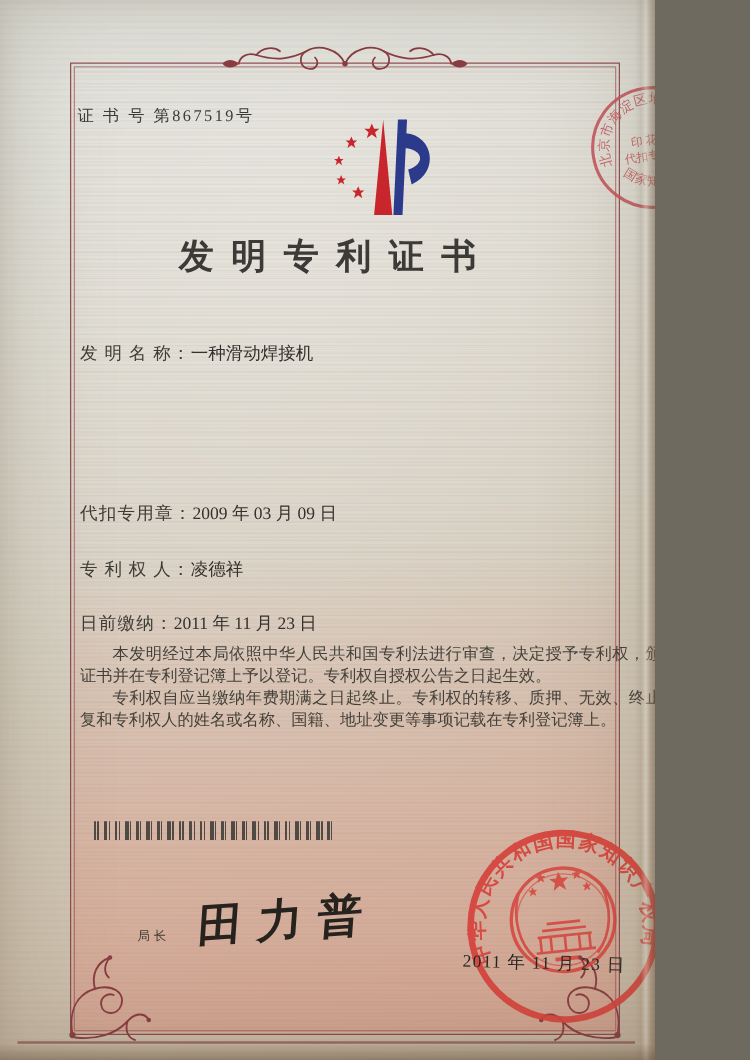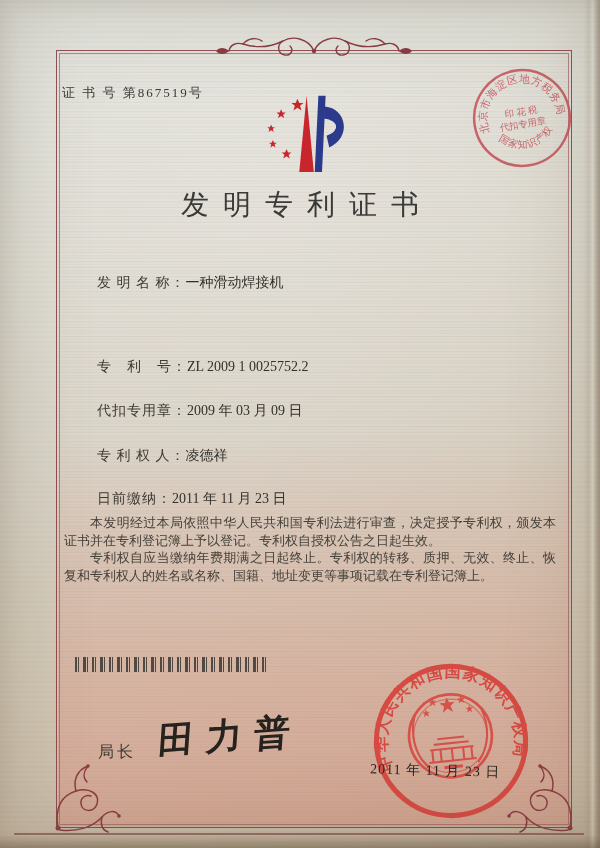--- a/index.html
+++ b/index.html
@@ -1,17 +1,17 @@
 <!DOCTYPE html>
 <html><head>
 <meta charset="utf-8">
 <style>
   html,body{margin:0;padding:0;background:#6f6a60;}
   .photo{
-    position:relative;width:600px;height:848px;overflow:hidden;
+    position:relative;width:524px;height:848px;overflow:hidden;
     font-family:"Liberation Serif","DejaVu Serif",serif;
     background:
       repeating-linear-gradient(0deg, rgba(0,0,0,0.015) 0 2px, transparent 2px 5px),
       radial-gradient(120% 90% at 45% 22%, rgba(255,255,255,0.20), transparent 60%),
       linear-gradient(168deg,#e3e5df 0%,#dedcd2 28%,#d8d3c6 50%,#d2c7b5 72%,#c9baa6 92%,#c0b09b 100%);
   }
   .pink-zone{
     position:absolute;left:58px;right:30px;top:52px;bottom:22px;pointer-events:none;
     background:
       repeating-linear-gradient(0deg, rgba(180,90,80,0.05) 0 1px, transparent 1px 3px),
@@ -29,32 +29,32 @@
   .edge-right{position:absolute;right:0;top:0;bottom:0;width:16px;pointer-events:none;
     background:linear-gradient(90deg, rgba(0,0,0,0) 0%, rgba(130,110,90,0.12) 30%,
       rgba(250,248,240,0.40) 55%, rgba(140,115,92,0.28) 78%, rgba(95,75,58,0.38) 100%);}
   .edge-bottom{position:absolute;left:0;right:0;bottom:0;height:13px;pointer-events:none;
     background:linear-gradient(180deg, transparent, rgba(120,95,70,0.20) 40%, rgba(85,66,48,0.38) 100%);}
   .under-line{position:absolute;left:14px;right:16px;top:833px;height:2px;background:rgba(122,53,58,0.6);}
 
   .cert-number{position:absolute;left:62px;top:84px;font-size:13px;letter-spacing:2px;color:#3b3b38;}
   .logo{position:absolute;left:252px;top:90px;}
   .tax-stamp{position:absolute;left:470px;top:66px;transform:rotate(-9deg);opacity:.88;}
-  .title{position:absolute;left:0;right:0;top:186px;text-align:center;font-size:28px;font-weight:400;
+  .title{position:absolute;left:0;right:0;top:186px;text-align:center;font-size:28px;font-weight:700;
     letter-spacing:14px;text-indent:14px;color:#3b3a37;}
-  .field{position:absolute;left:64px;font-size:14px;color:#3e3b35;white-space:nowrap;margin-left:33px;}
+  .field{position:absolute;left:64px;font-size:14px;color:#3e3b35;white-space:nowrap;}
   .field .flabel{letter-spacing:1px;}
   .field .fvalue{color:#33312d;}
   .paras{position:absolute;left:64px;top:514px;width:492px;}
   .paras p{margin:0;text-indent:2em;font-size:13px;line-height:17.6px;color:#45413a;text-align:justify;}
   .barcode{position:absolute;left:75px;top:657px;width:192px;height:15px;opacity:.82;
     background:repeating-linear-gradient(90deg,
       #34322e 0 2px, transparent 2px 3px, #34322e 3px 4px, transparent 4px 8px,
       #34322e 8px 11px, transparent 11px 12px, #34322e 12px 13px, transparent 13px 17px);}
-  .sig-role{position:absolute;left:98px;top:742px;font-size:16px;letter-spacing:3px;color:#3f3c36;}
+  .sig-role{position:absolute;left:110px;top:742px;font-size:10px;letter-spacing:3px;color:#3f3c36;}
   .sig-name{position:absolute;left:158px;top:712px;font-size:36px;font-weight:700;letter-spacing:12px;
     color:#26221d;transform:rotate(-4deg) skewX(-8deg);font-family:"DejaVu Serif",serif;}
   .seal{position:absolute;left:363px;top:653px;transform:rotate(-6deg);opacity:.92;}
   .seal-date{position:absolute;left:370px;top:762px;font-size:14px;letter-spacing:1px;color:#2a2722;
     transform:rotate(1.5deg);white-space:nowrap;}
   .footer{position:absolute;left:0;right:0;top:803px;text-align:center;font-size:12px;letter-spacing:3px;color:#5d4c46;}
 </style>
 </head>
 <body>
 
@@ -139,23 +139,20 @@
     </g>
     <polygon points="60,4 68,88 52,88" fill="#c8262c"></polygon>
     <polygon points="73,4 81,4 77,88 69,88" fill="#2c3a8c"></polygon>
     <path d="M 80,16 C 104,18 110,50 85,61 L 82,48 C 97,43 96,31 79,29 Z" fill="#2c3a8c"></path>
   </svg>
 
   <div class="title">发明专利证书</div>
 
   <div class="field" style="top:274px">
     <span class="flabel">发 明 名 称：</span><span class="fvalue">一种滑动焊接机</span>
-  </div>
-  <div class="field" style="top:358px">
-    <span class="flabel">专　利　号：</span><span class="fvalue">ZL 2009 1 0025752.2</span>
   </div>
   <div class="field" style="top:402px">
     <span class="flabel">代扣专用章：</span><span class="fvalue">2009 年 03 月 09 日</span>
   </div>
   <div class="field" style="top:447px">
     <span class="flabel">专 利 权 人：</span><span class="fvalue">凌德祥</span>
   </div>
   <div class="field" style="top:490px">
     <span class="flabel">日前缴纳：</span><span class="fvalue">2011 年 11 月 23 日</span>
   </div>

